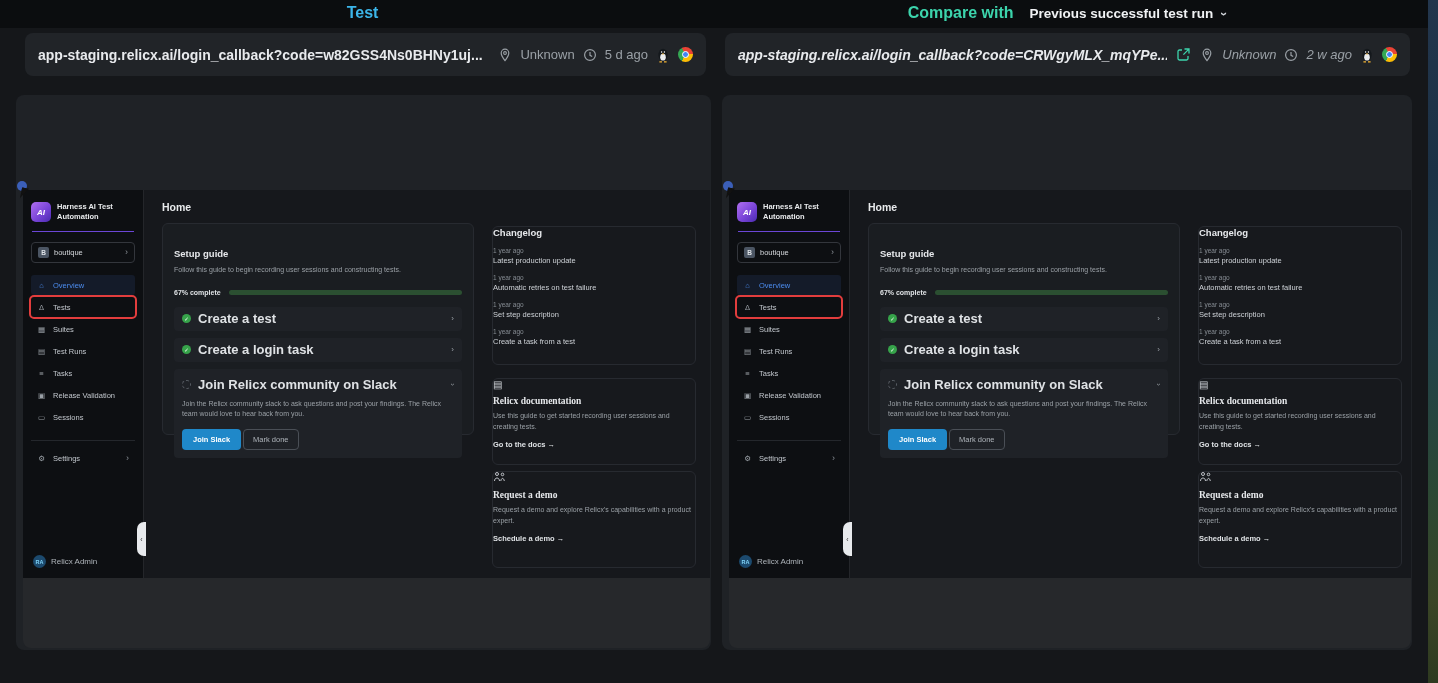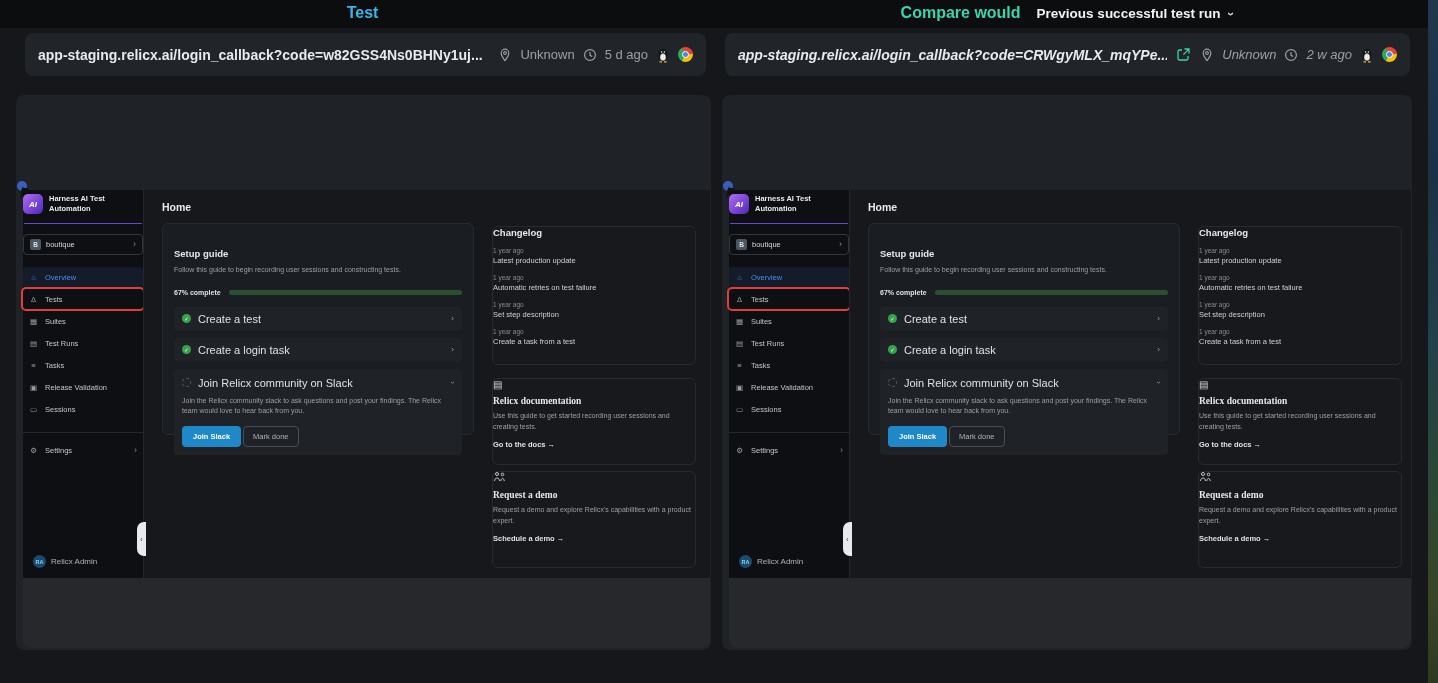--- a/index.html
+++ b/index.html
@@ -37,21 +37,21 @@
   .cursor-marker { position:absolute; left:1px; top:86px; z-index:3; }
   .cursor-dot { width:10px; height:10px; border-radius:50%; background:#3e66c9; opacity:.9; }
   .cursor-arrow { position:absolute; left:4px; top:7px; width:0; height:0;
     border-left:4px solid #111; border-right:3px solid transparent; border-bottom:7px solid transparent;
     border-top:4px solid #111; transform:rotate(12deg); }
 
   .shot { position:absolute; left:7px; top:95px; right:1px; bottom:2px; display:flex; flex-direction:column; }
   .app-ui { height:388px; display:flex; position:relative; }
   .shot-band { flex:1; background:#26282b; border-radius:0 0 8px 8px; }
 
-  .sidebar { width:120px; background:#0d0f12; position:relative; padding:0; flex-shrink:0; }
+  .sidebar { width:120px; background:#0d0f12; position:relative; padding:8px; flex-shrink:0; }
   .brand-row { display:flex; gap:6px; align-items:center; margin-top:4px; }
   .brand-logo { width:20px; height:20px; border-radius:5px; flex-shrink:0;
     background:linear-gradient(135deg,#b06ff0 0%,#7a45d8 55%,#4a2bb0 100%);
     color:#fff; font-size:8px; font-weight:bold; display:flex; align-items:center; justify-content:center; font-style:italic; }
   .brand-name { font-size:7.5px; font-weight:bold; color:#e8eaec; line-height:1.35; width:72px; }
   .brand-divider { height:1px; background:#6b46d6; margin:9px 1px 10px; }
   .project-select { height:21px; border:1px solid #33363c; border-radius:4px; display:flex;
     align-items:center; padding:0 6px; gap:5px; cursor:pointer; }
   .project-badge { width:11px; height:11px; background:#4b5563; border-radius:2px; color:#dfe3e8;
     font-size:6.5px; font-weight:bold; display:flex; align-items:center; justify-content:center; }
@@ -84,21 +84,21 @@
   .progress-row { display:flex; align-items:center; gap:8px; margin-top:13px; }
   .progress-label { font-size:7px; font-weight:bold; color:#dfe2e5; white-space:nowrap; }
   .progress-track { flex:1; height:5px; border-radius:3px; background:#2b4f31; overflow:hidden; }
   .progress-fill { height:100%; border-radius:3px; background:#3fa24c; }
   .setup-rows { margin-top:11px; display:flex; flex-direction:column; gap:7px; }
   .setup-row { height:24px; background:#1f2227; border-radius:4px; display:flex; align-items:center;
     padding:0 8px; gap:7px; cursor:pointer; }
   .check-circle { width:9px; height:9px; border-radius:50%; background:#36a34a; color:#fff; font-size:5.5px;
     display:flex; align-items:center; justify-content:center; flex-shrink:0; }
   .dash-circle { width:9px; height:9px; border-radius:50%; border:1px dashed #5a5f66; flex-shrink:0; }
-  .setup-row-label { font-size:11px; font-weight:normal; color:#dfe2e5; }
+  .setup-row-label { font-size:13px; font-weight:bold; color:#dfe2e5; }
   .row-chev { margin-left:auto; color:#9aa0a6; font-size:8px; }
   .expanded-block { margin-top:7px; background:#1f2227; border-radius:4px; padding:8px; }
   .expanded-head { display:flex; align-items:center; gap:7px; }
   .expanded-desc { font-size:7px; color:#9aa0a6; line-height:1.55; margin:7px 0 9px; }
   .btn-row { display:flex; gap:2px; }
   .btn-primary { background:#1f88c9; color:#fff; font-size:7.5px; font-weight:bold; border:none;
     border-radius:4px; padding:5px 11px; cursor:pointer; font-family:inherit; }
   .btn-secondary { background:transparent; color:#aeb4ba; font-size:7.5px; border:1px solid #4a4f56;
     border-radius:4px; padding:5px 9px; cursor:pointer; font-family:inherit; }
 
@@ -119,21 +119,21 @@
     background:linear-gradient(180deg,#23364d 0%,#1b3145 25%,#21424a 50%,#2c4834 72%,#3a4526 88%,#2e3a20 100%); }
 </style>
 </head>
 <body>
 
 <div class="top-strip"></div>
 
 <div class="panel-title-left">Test</div>
 
 <div class="panel-title-right">
-  <span class="compare-label">Compare would</span>
+  <span class="compare-label">Compare with</span>
   <span class="dropdown">
     <span>Previous successful test run</span>
     <span class="chev-down">›</span>
   </span>
 </div>
 
 <div class="url-bar left">
   <span class="url-text">app-staging.relicx.ai/login_callback?code=w82GSS4Ns0BHNy1uj...</span>
   <span class="meta">
     <svg class="icon-svg" width="14" height="14" viewBox="0 0 14 14">

